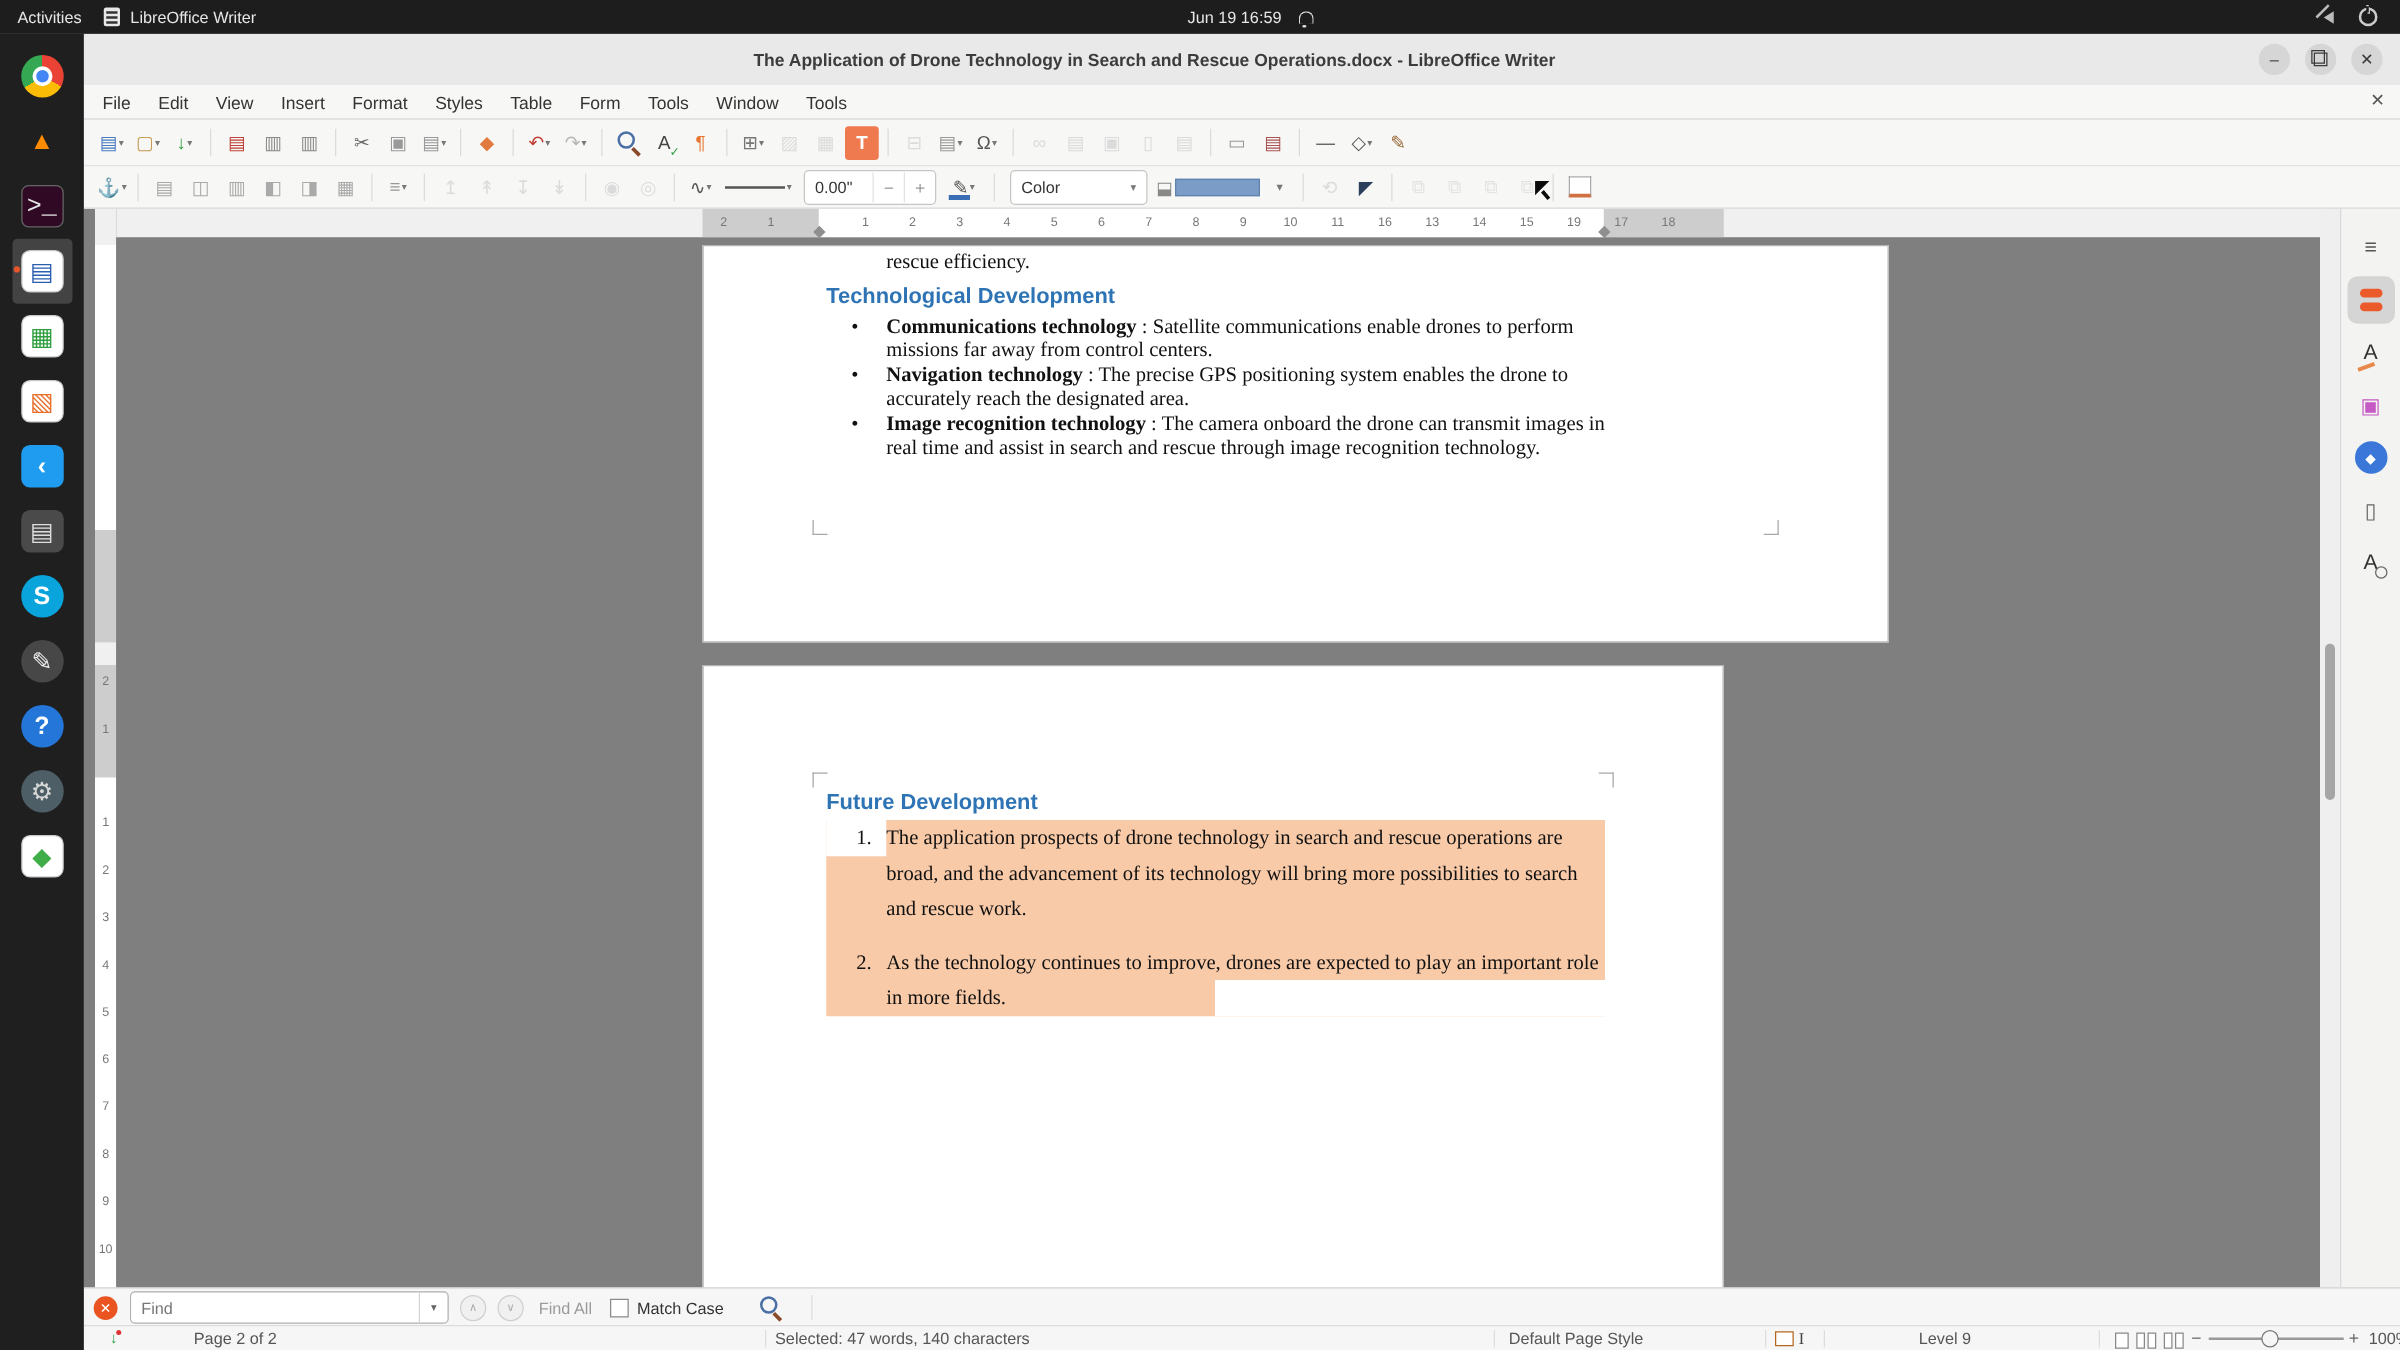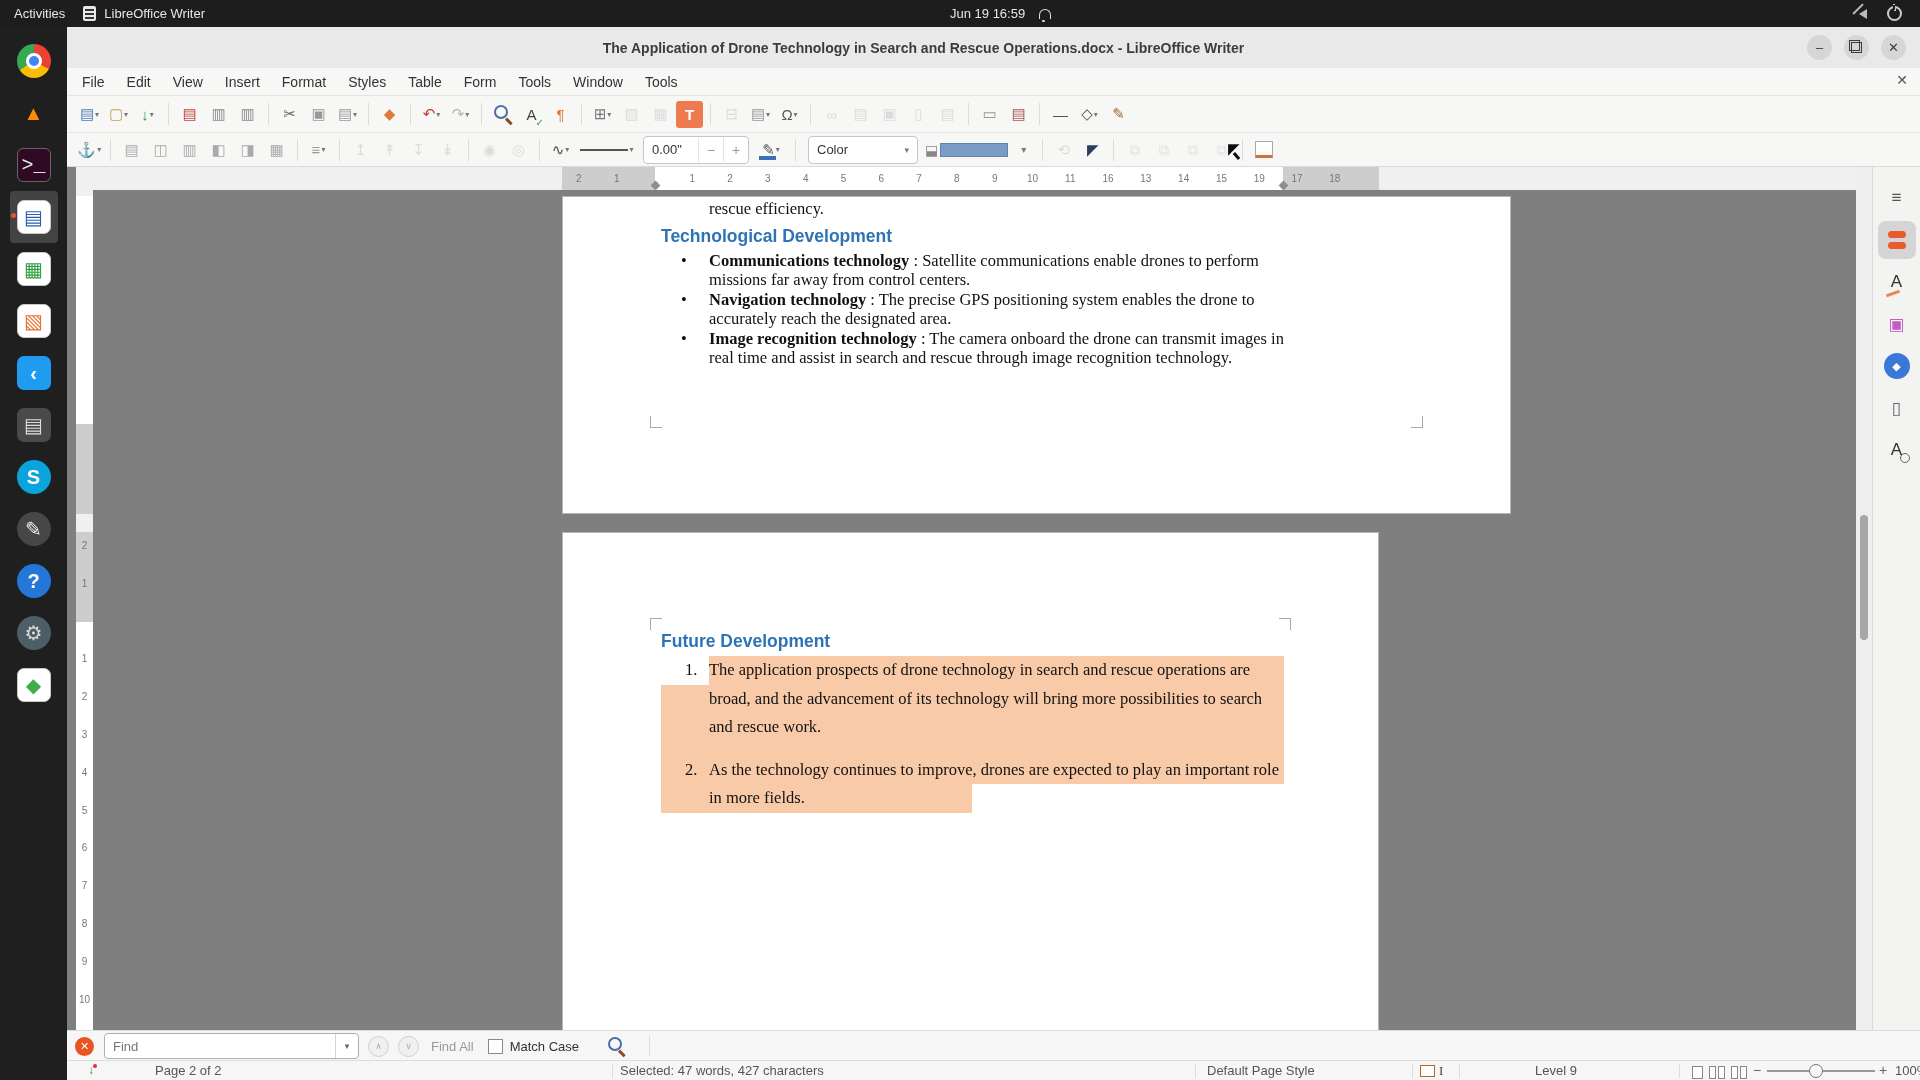--- a/index.html
+++ b/index.html
@@ -598,21 +598,21 @@
   <span id="matchbox"></span>
   <span>Match Case</span>
   <span id="findmag" class="mag"></span>
   <span id="fbdiv"></span>
 </div>
 
 <div id="statusbar">
   <span class="modico">↓</span>
   <span class="st" style="left:88px">Page 2 of 2</span>
   <span class="stdiv" style="left:545px"></span>
-  <span class="st" style="left:553px">Selected: 47 words, 427 characters</span>
+  <span class="st" style="left:553px">Selected: 47 words, 140 characters</span>
   <span class="stdiv" style="left:1128px"></span>
   <span class="st" style="left:1140px">Default Page Style</span>
   <span class="stdiv" style="left:1345px"></span>
   <span id="selmode"></span>
   <span id="selmodeI">I</span>
   <span class="stdiv" style="left:1392px"></span>
   <span class="st" style="left:1468px">Level 9</span>
   <span class="stdiv" style="left:1612px"></span>
   <span class="vlp" style="left:1625px"></span>
   <span class="vlp vlp2" style="left:1642px"></span>

